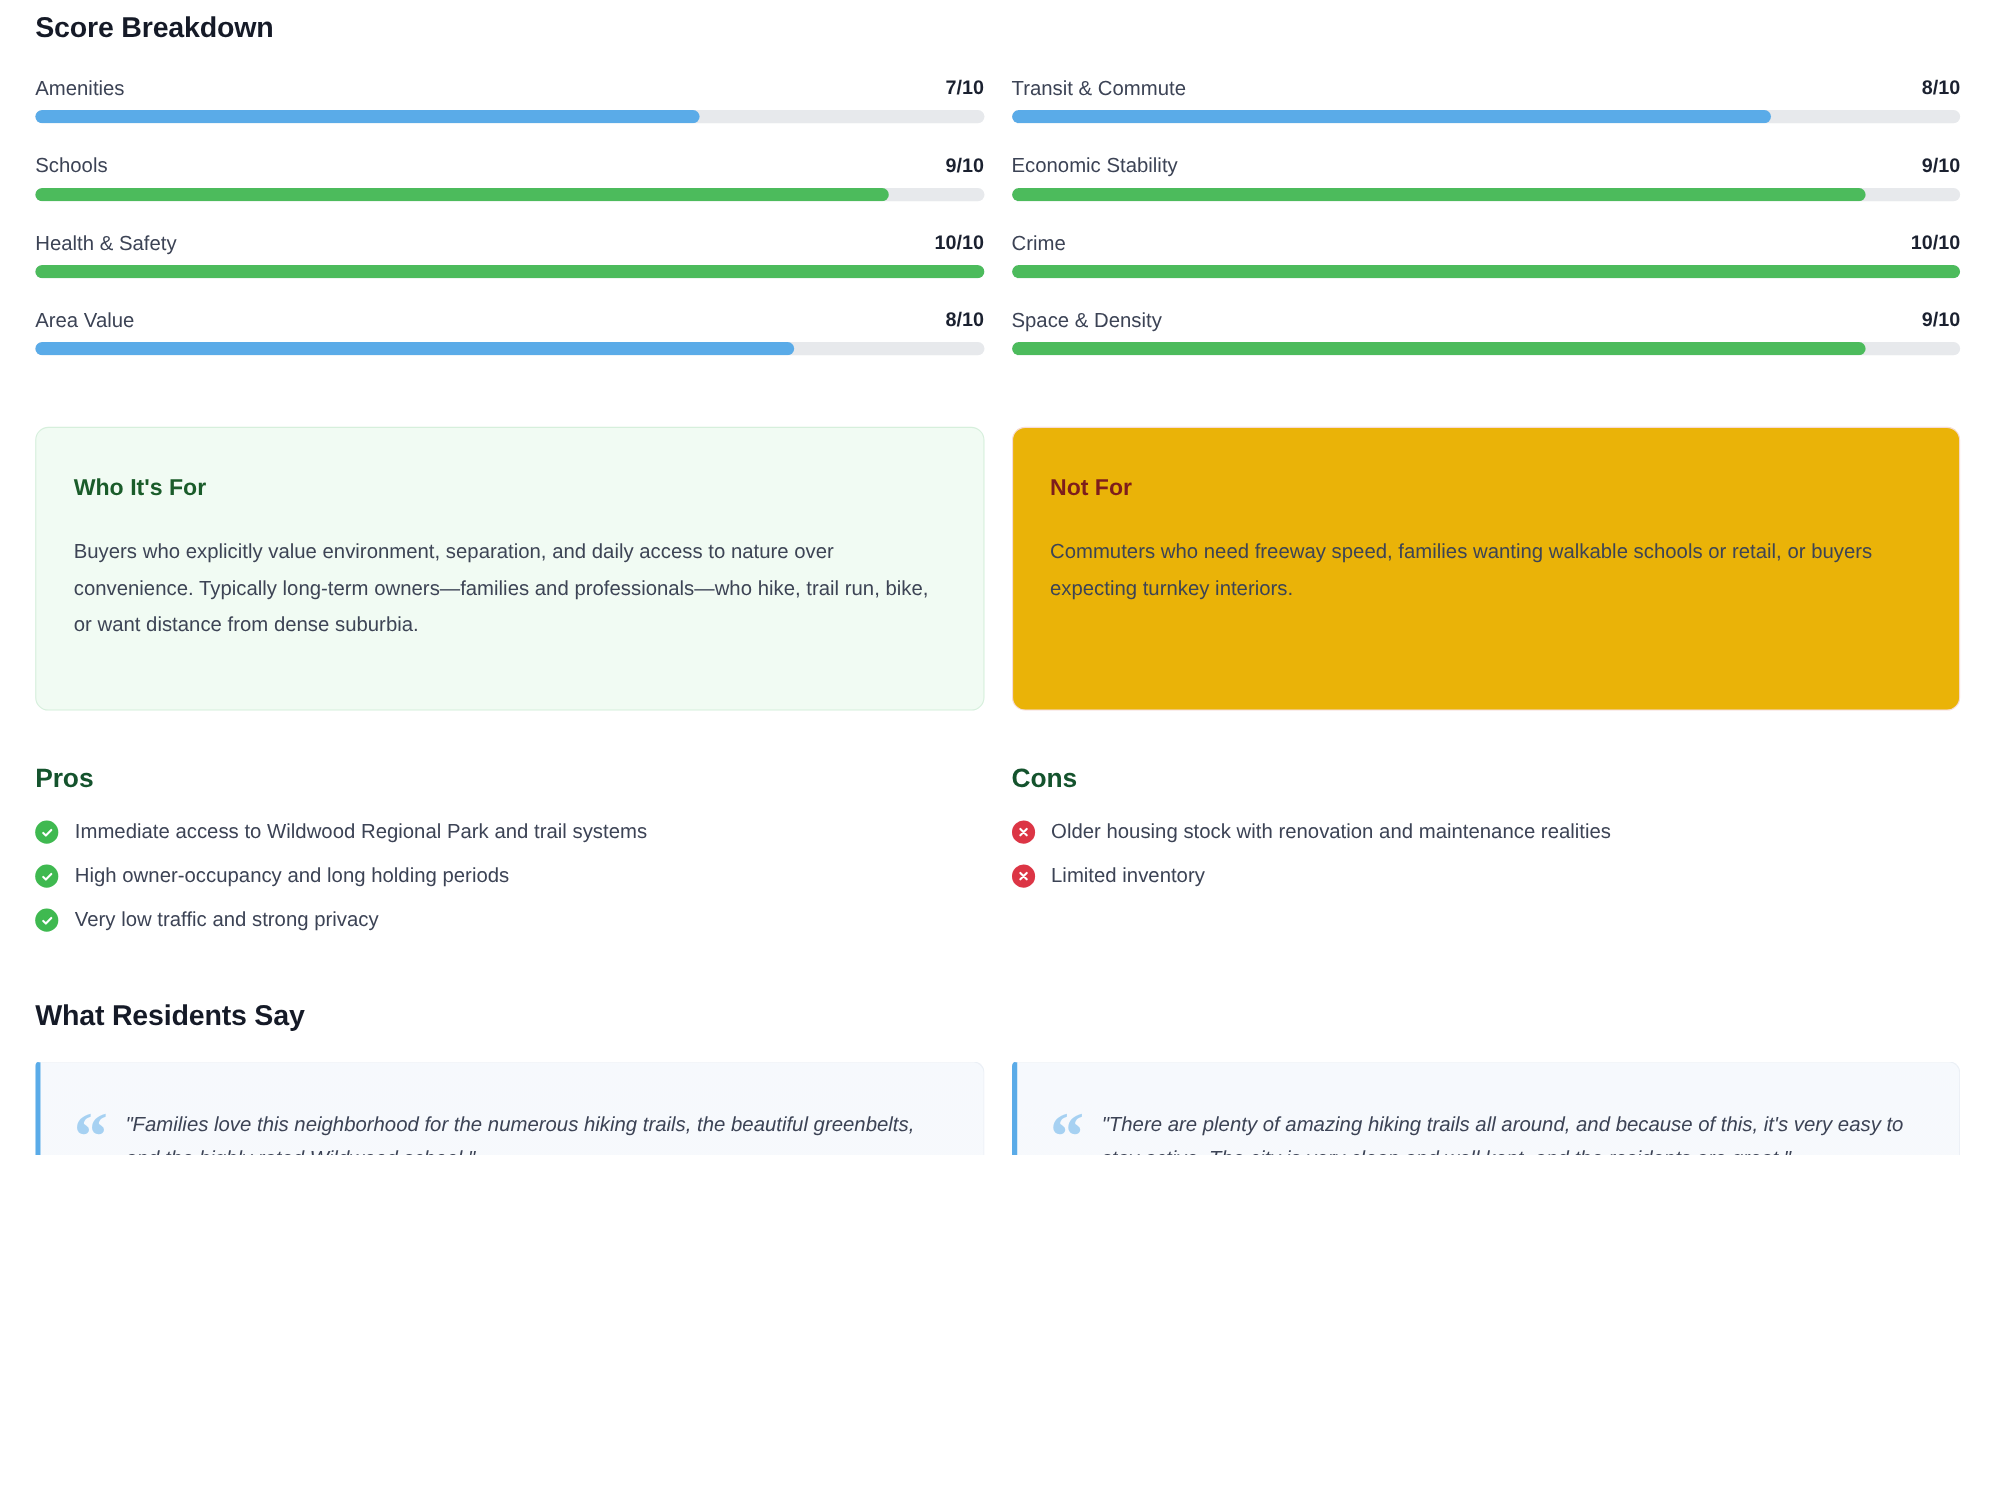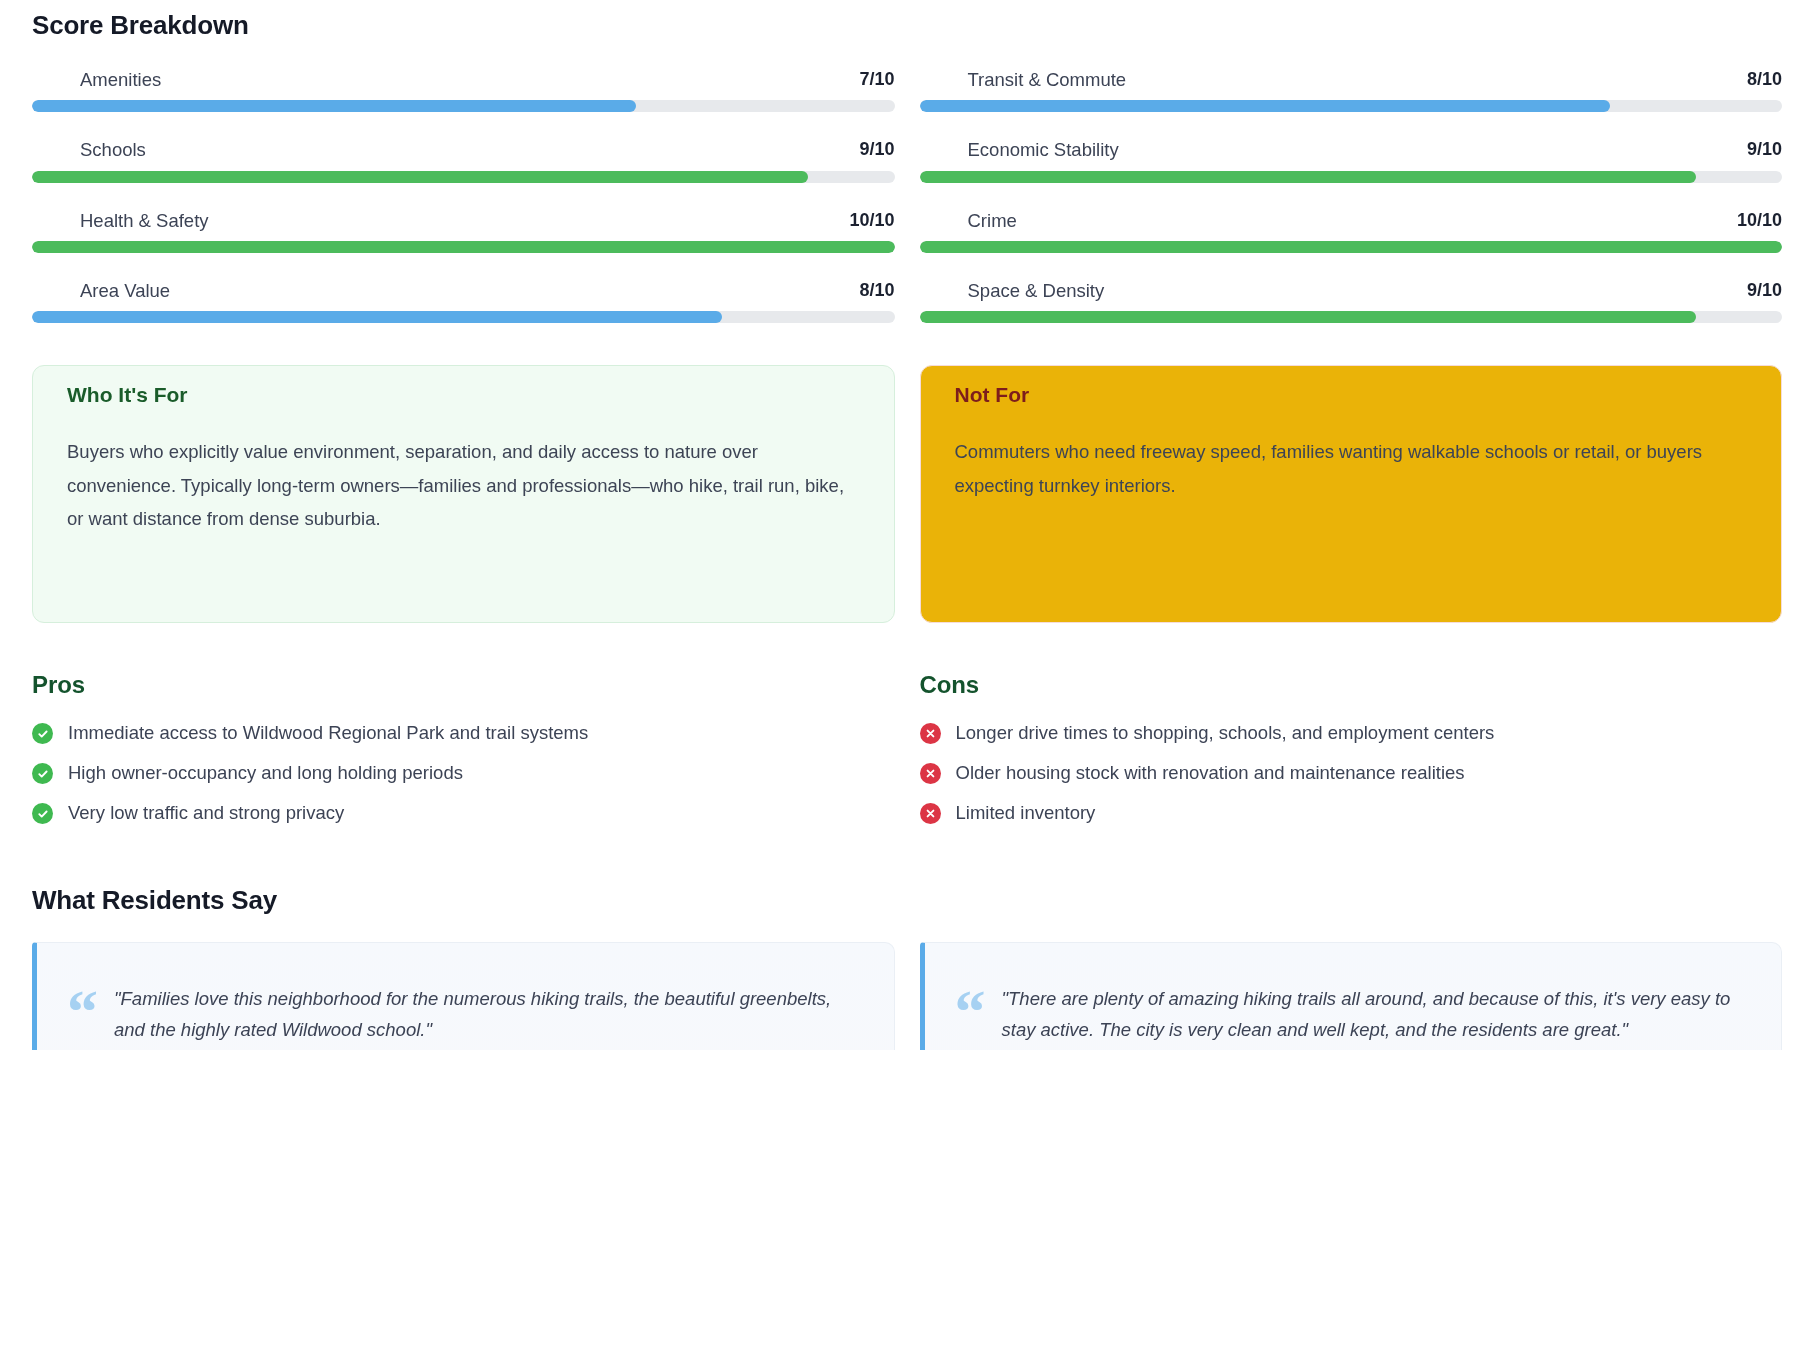--- a/index.html
+++ b/index.html
@@ -38,23 +38,22 @@
     grid-template-columns: 1fr 1fr;
     column-gap: 25px;
     row-gap: 0px;
   }
 
   .score-row { margin-bottom: 27px; }
 
   .score-head {
     display: flex;
     justify-content: space-between;
-    align-items: flex-start;
+    align-items: center;
     margin-bottom: 9px;
-    margin-left: 48px;
   }
 
   .score-label {
     font-size: 18.5px;
     font-weight: 400;
     color: #3c4355;
     line-height: 1.2;
   }
 
   .score-value {
@@ -80,22 +79,23 @@
   .audience-row {
     margin-top: 15px;
     display: grid;
     grid-template-columns: 1fr 1fr;
     column-gap: 25px;
     align-items: stretch;
   }
 
   .aud-card {
     border-radius: 12px;
-    padding: 16px 34px 34px 34px;
+    padding: 42px 34px 34px 34px;
     min-height: 258px;
+    margin-top: 23px;
   }
 
   .aud-card.good {
     background: #f1fbf3;
     border: 1px solid #d6efdc;
   }
 
   .aud-card.bad {
     background: #eab308;
     border: 1px solid #f6dcd9;
@@ -352,28 +352,20 @@
 
     <div>
       <div class="pc-title">Cons</div>
       <ul class="pc-list" id="cons-list">
           <li class="pc-item">
             <span class="pc-ico no">
               <svg width="11" height="11" viewBox="0 0 11 11">
                 <path d="M2.6 2.6 L8.4 8.4 M8.4 2.6 L2.6 8.4" stroke="#ffffff" stroke-width="1.9" stroke-linecap="round"></path>
               </svg>
             </span>
-            <span class="pc-text">Longer drive times to shopping, schools, and employment centers</span>
-          </li>
-          <li class="pc-item">
-            <span class="pc-ico no">
-              <svg width="11" height="11" viewBox="0 0 11 11">
-                <path d="M2.6 2.6 L8.4 8.4 M8.4 2.6 L2.6 8.4" stroke="#ffffff" stroke-width="1.9" stroke-linecap="round"></path>
-              </svg>
-            </span>
             <span class="pc-text">Older housing stock with renovation and maintenance realities</span>
           </li>
           <li class="pc-item">
             <span class="pc-ico no">
               <svg width="11" height="11" viewBox="0 0 11 11">
                 <path d="M2.6 2.6 L8.4 8.4 M8.4 2.6 L2.6 8.4" stroke="#ffffff" stroke-width="1.9" stroke-linecap="round"></path>
               </svg>
             </span>
             <span class="pc-text">Limited inventory</span>
           </li>

